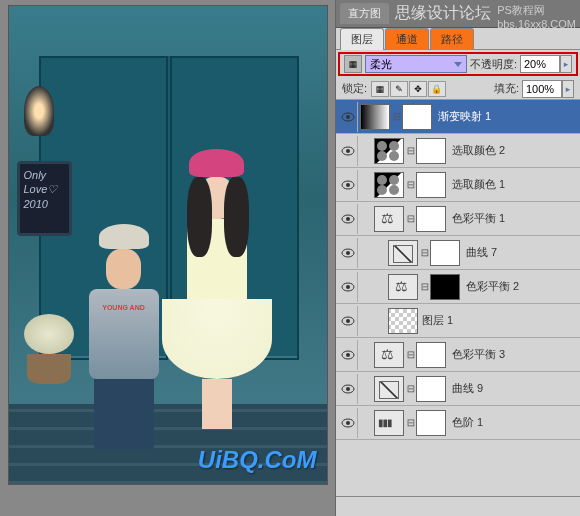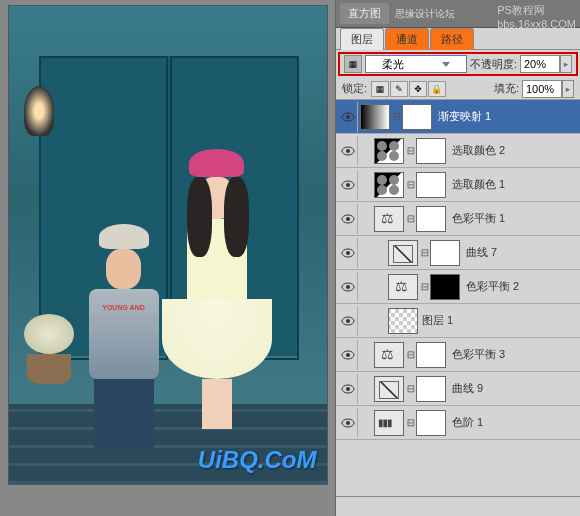--- a/index.html
+++ b/index.html
@@ -26,28 +26,28 @@
 .woman-dress{width:60px;height:80px;background:#f5f5d0;margin:0 auto;border-radius:5px 5px 0 0}
 .woman-skirt{width:110px;height:80px;background:radial-gradient(ellipse at top,#f8f8e0,#f0f0d0);margin:0 auto;border-radius:0 0 60% 60%;margin-left:-5px}
 .woman-legs{width:30px;height:50px;background:#f0d0b8;margin:0 auto}
 .floor{position:absolute;bottom:0;left:0;width:100%;height:80px;background:repeating-linear-gradient(0deg,#3a5a6a 0,#3a5a6a 3px,#2a4a5a 3px,#2a4a5a 18px)}
 .flowers{position:absolute;bottom:130px;left:15px;width:50px;height:40px;background:radial-gradient(#e8e8d0,#c0c0a0);border-radius:50%}
 .basket{position:absolute;bottom:100px;left:18px;width:44px;height:30px;background:#8a7050;border-radius:0 0 30% 30%}
 .watermark{position:absolute;bottom:10px;right:10px;color:#3a9cff;font-size:24px;font-weight:bold;font-style:italic;text-shadow:1px 1px 2px rgba(0,0,0,.5)}
 .panel{width:245px;height:516px;background:#d4d4d4;display:flex;flex-direction:column;border-left:1px solid #666}
 .panel-top{height:28px;background:#787878;display:flex;align-items:center;padding:0 4px;border-bottom:1px solid #555}
 .tab-top{padding:3px 8px;background:#888;color:#eee;margin-right:2px;border-radius:3px 3px 0 0}
-.subtitle{color:#ddd;font-size:10px;margin-left:4px}
+.subtitle{color:#ddd;font-size:16px;margin-left:4px}
 .url-badge{position:absolute;top:3px;right:4px;font-size:9px;color:#ccc}
 .tabs2{height:22px;display:flex;align-items:flex-start;padding:0 4px;background:#d4d4d4;border-bottom:1px solid #888}
 .tab2{padding:3px 10px;color:#333;border:1px solid #888;border-bottom:none;margin-right:1px;background:#f97316;border-radius:3px 3px 0 0}
 .tab2.active{background:#e8e8e8}
 .blend-row{height:24px;display:flex;align-items:center;padding:2px 4px;border:2px solid #d00000;margin:2px}
 .blend-left{width:18px;height:18px;background:#bbb;border:1px solid #888;margin-right:3px;display:flex;align-items:center;justify-content:center;font-size:9px}
-.blend-select{flex:1;height:18px;background:#ffffff;border:1px solid #5a7aa0;display:flex;align-items:center;padding:0 16px;color:#000}
+.blend-select{flex:1;height:18px;background:#c4b5fd;border:1px solid #5a7aa0;display:flex;align-items:center;padding:0 4px;color:#000}
 .blend-select::after{content:"";width:0;height:0;border-left:4px solid transparent;border-right:4px solid transparent;border-top:5px solid #5a7aa0;margin-left:auto}
 .opacity-label{margin:0 3px;color:#333}
 .opacity-input{width:40px;height:18px;background:#fff;border:1px solid #888;display:flex;align-items:center;padding:0 3px}
 .arrow-r{width:12px;height:18px;background:#ddd;border:1px solid #888;display:flex;align-items:center;justify-content:center;color:#5a7aa0;font-size:9px}
 .lock-row{height:22px;display:flex;align-items:center;padding:0 6px;background:#d4d4d4;border-bottom:1px solid #999}
 .lock-label{margin-right:4px;color:#333}
 .lock-icons{display:flex;gap:1px}
 .lock-icon{width:18px;height:16px;background:#e0e0e0;border:1px solid #999;display:flex;align-items:center;justify-content:center;font-size:9px}
 .fill-label{margin-left:auto;margin-right:3px;color:#333}
 .layers{flex:1;overflow-y:auto;background:#d4d4d4}
@@ -78,20 +78,25 @@
 .bottom-bar{height:20px;background:#d4d4d4;border-top:1px solid #888}
 </style>
 </head>
 <body>
 
 <div class="canvas">
   <div class="photo">
     <div class="floor"></div>
     <div class="door"></div>
     <div class="lamp"></div>
+    <div class="chalkboard">
+      <div class="chalk-text">Only</div>
+      <div class="chalk-text">Love♡</div>
+      <div class="chalk-text">2010</div>
+    </div>
     <div class="flowers"></div>
     <div class="basket"></div>
     <div class="man">
       <div class="man-hat"></div>
         <div class="man-head"></div>
         <div class="man-body"></div>
         <div class="man-legs"></div>
     </div>
     <div class="woman">
       <div class="woman-hair"></div>

